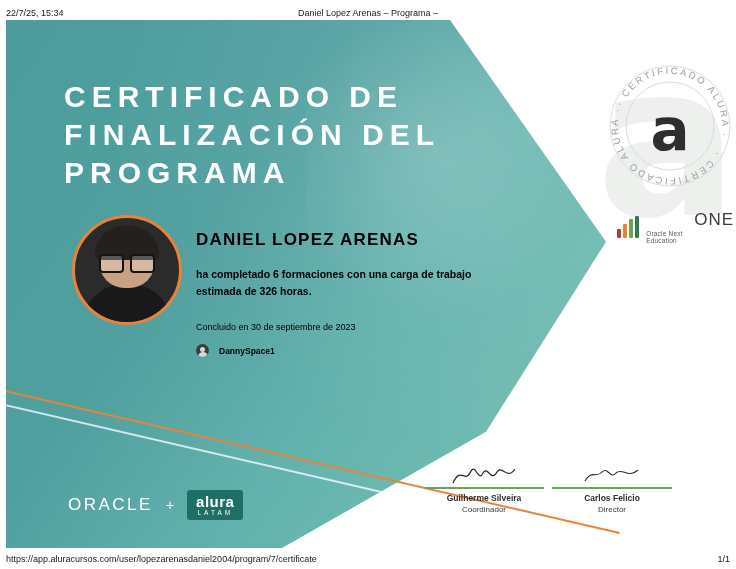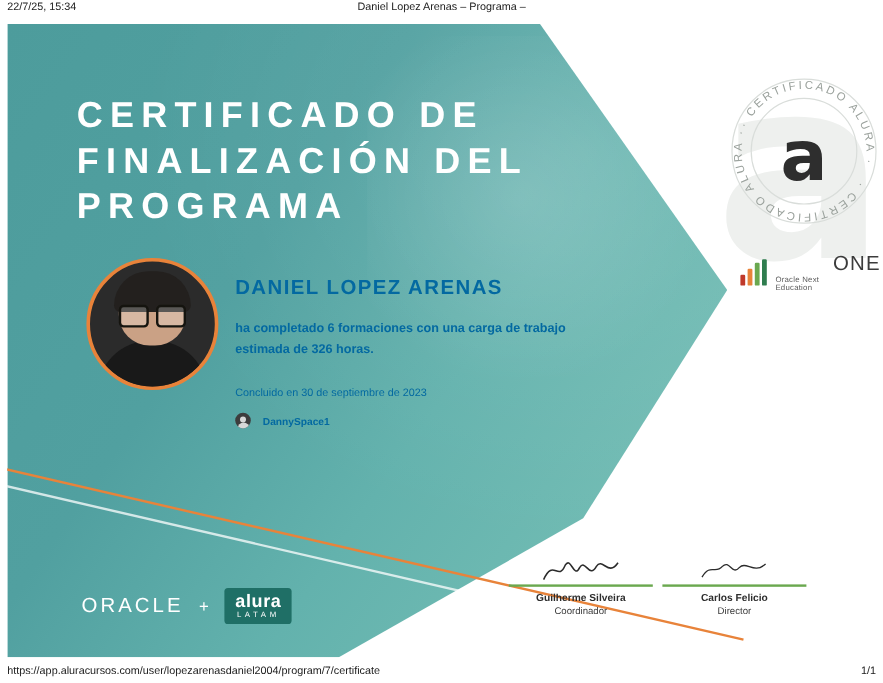--- a/index.html
+++ b/index.html
@@ -14,21 +14,21 @@
     overflow: hidden;
     position: relative;
   }
 
   
   .print-header {
     position: absolute;
     top: 0; left: 0; right: 0;
     height: 18px;
     display: flex;
-    align-items: flex-start;
+    align-items: flex-end;
     font-size: 9px;
     color: #202020;
     padding: 0 6px;
     box-sizing: border-box;
   }
   .print-header .ph-date { width: 150px; text-align: left; }
   .print-header .ph-title { flex: 1; text-align: center; }
   .print-header .ph-right { width: 150px; }
 
   .print-footer {
@@ -189,21 +189,21 @@
     background: #191919;
   }
 
   
   .cert-body {
     position: absolute;
     left: 190px;
     top: 210px;
     width: 330px;
     z-index: 5;
-    color: #0369a1;
+    color: #000000;
   }
   .cert-name {
     font-size: 17px;
     font-weight: 700;
     letter-spacing: 1.2px;
     margin: 0 0 16px 0;
   }
   .cert-desc {
     font-size: 10.5px;
     font-weight: 700;

